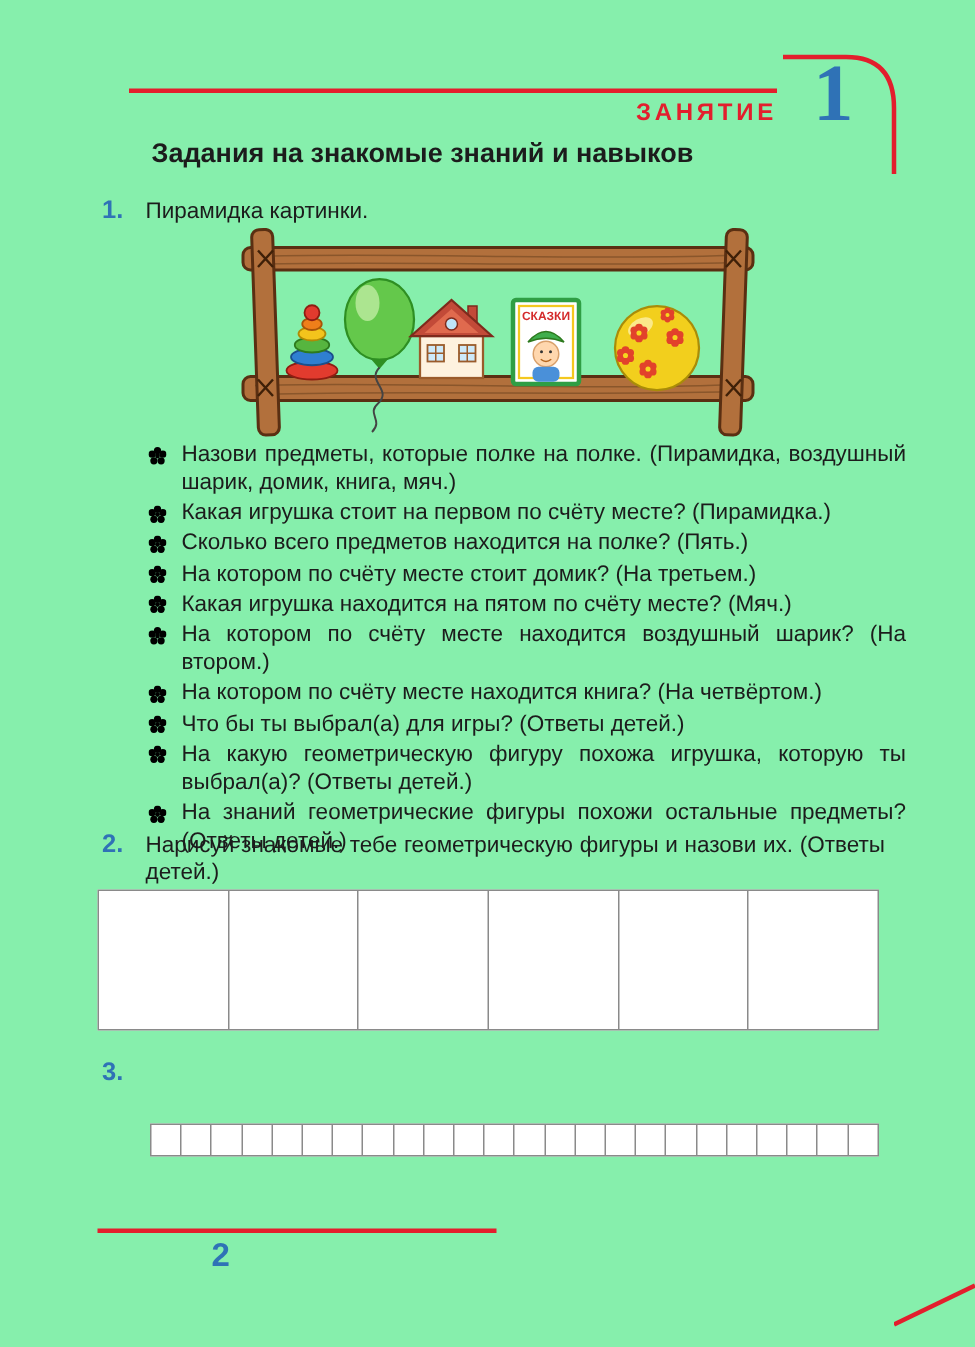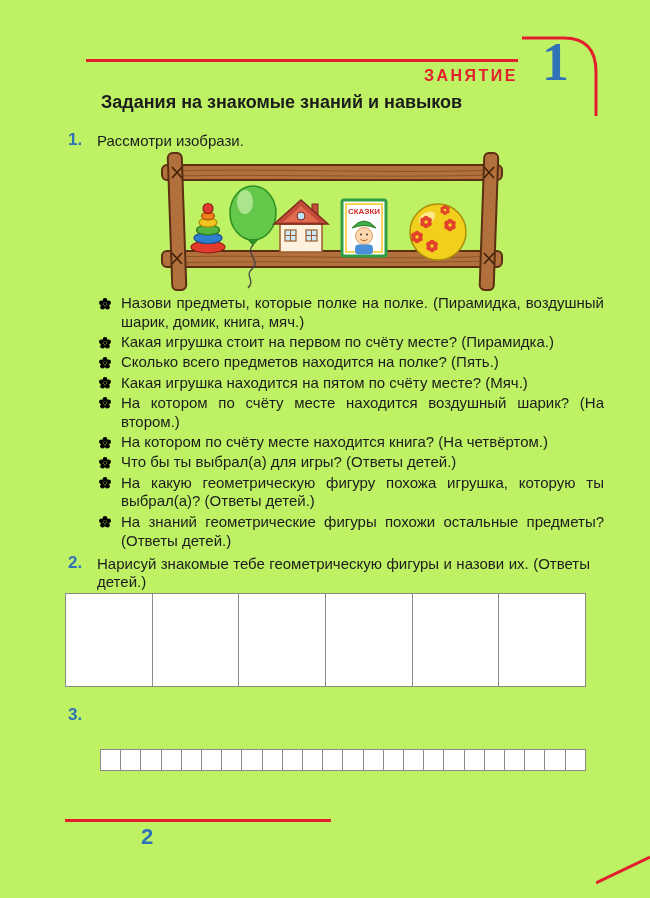--- a/index.html
+++ b/index.html
@@ -1,18 +1,18 @@
 <!DOCTYPE html>
 <html lang="ru"><head>
 <meta charset="utf-8">
 <style>
   * { margin:0; padding:0; box-sizing:border-box; }
   html,body { background:#ffffff; }
   .page {
-    position:relative; width:650px; height:898px; background:#bef264;
+    position:relative; width:650px; height:898px; background:#86efac;
     font-family:"Liberation Sans", sans-serif; color:#1c1c1c; overflow:hidden;
     margin:0 auto;
   }
   
   .top-rule { position:absolute; left:86px; top:59px; width:432px; height:3px; background:#e31e2d; }
   .lesson-label {
     position:absolute; top:67px; right:132px; color:#e31e2d;
     font-weight:bold; font-size:16px; letter-spacing:2.5px;
   }
   .lesson-corner { position:absolute; left:522px; top:30px; width:86px; height:86px; }
@@ -93,21 +93,21 @@
   <div class="lesson-corner">
     <svg width="86" height="86" viewBox="0 0 86 86">
       <path d="M 0 8 H 42 Q 74 8 74 42 V 86" fill="none" stroke="#e31e2d" stroke-width="3"></path>
     </svg>
     <span class="lesson-number">1</span>
   </div>
   <h1 class="page-title">Задания на знакомые знаний и навыков</h1>
 
   <div class="task-row task1">
     <span class="task-num">1.</span>
-    <span class="task-text">Рассмотри изобрази.</span>
+    <span class="task-text">Пирамидка картинки.</span>
   </div>
 
   <div class="illustration">
     <svg width="378" height="140" viewBox="0 0 378 140">
 
       <g>
         <rect x="16" y="13" width="340" height="15" rx="5" fill="#b2703c" stroke="#5a2f12" stroke-width="2"></rect>
         <path d="M24 19 C 110 16 260 22 348 18 M30 24 C 120 22 240 26 344 23" stroke="#8a562b" stroke-width="1" fill="none"></path>
         <rect x="16" y="99" width="340" height="16" rx="5" fill="#b2703c" stroke="#5a2f12" stroke-width="2"></rect>
         <path d="M24 105 C 110 102 260 109 348 104 M30 111 C 120 108 240 112 344 109" stroke="#8a562b" stroke-width="1" fill="none"></path>
@@ -173,20 +173,23 @@
           <use href="#flower-shape"></use>
         </svg><span>Назови предметы, которые полке на полке. (Пирамидка, воздушный шарик, домик, книга, мяч.)</span></li>
     <li><svg class="flower" viewBox="0 0 12 12">
           <use href="#flower-shape"></use>
         </svg><span>Какая игрушка стоит на первом по счёту месте? (Пирамидка.)</span></li>
     <li><svg class="flower" viewBox="0 0 12 12">
           <use href="#flower-shape"></use>
         </svg><span>Сколько всего предметов находится на полке? (Пять.)</span></li>
     <li><svg class="flower" viewBox="0 0 12 12">
           <use href="#flower-shape"></use>
+        </svg><span>На котором по счёту месте стоит домик? (На третьем.)</span></li>
+    <li><svg class="flower" viewBox="0 0 12 12">
+          <use href="#flower-shape"></use>
         </svg><span>Какая игрушка находится на пятом по счёту месте? (Мяч.)</span></li>
     <li><svg class="flower" viewBox="0 0 12 12">
           <use href="#flower-shape"></use>
         </svg><span>На котором по счёту месте находится воздушный шарик? (На втором.)</span></li>
     <li><svg class="flower" viewBox="0 0 12 12">
           <use href="#flower-shape"></use>
         </svg><span>На котором по счёту месте находится книга? (На четвёртом.)</span></li>
     <li><svg class="flower" viewBox="0 0 12 12">
           <use href="#flower-shape"></use>
         </svg><span>Что бы ты выбрал(а) для игры? (Ответы детей.)</span></li>

